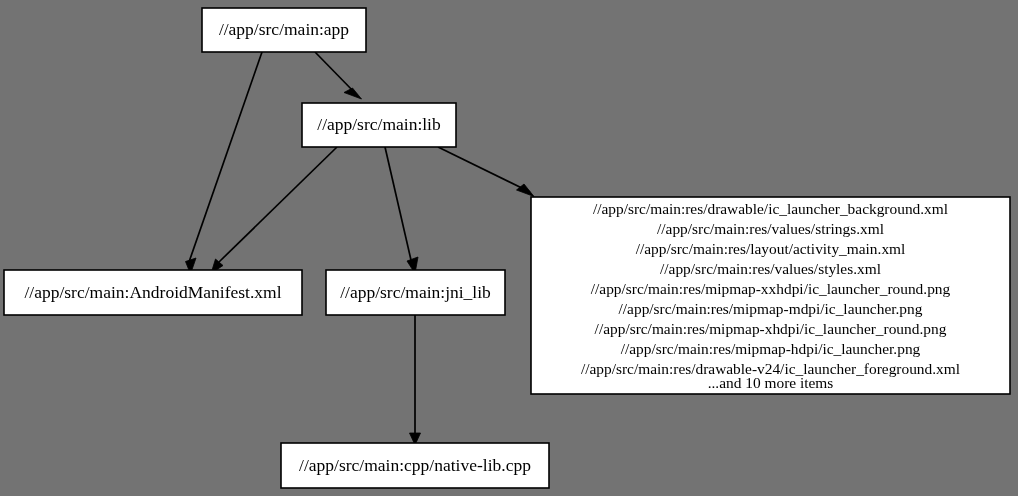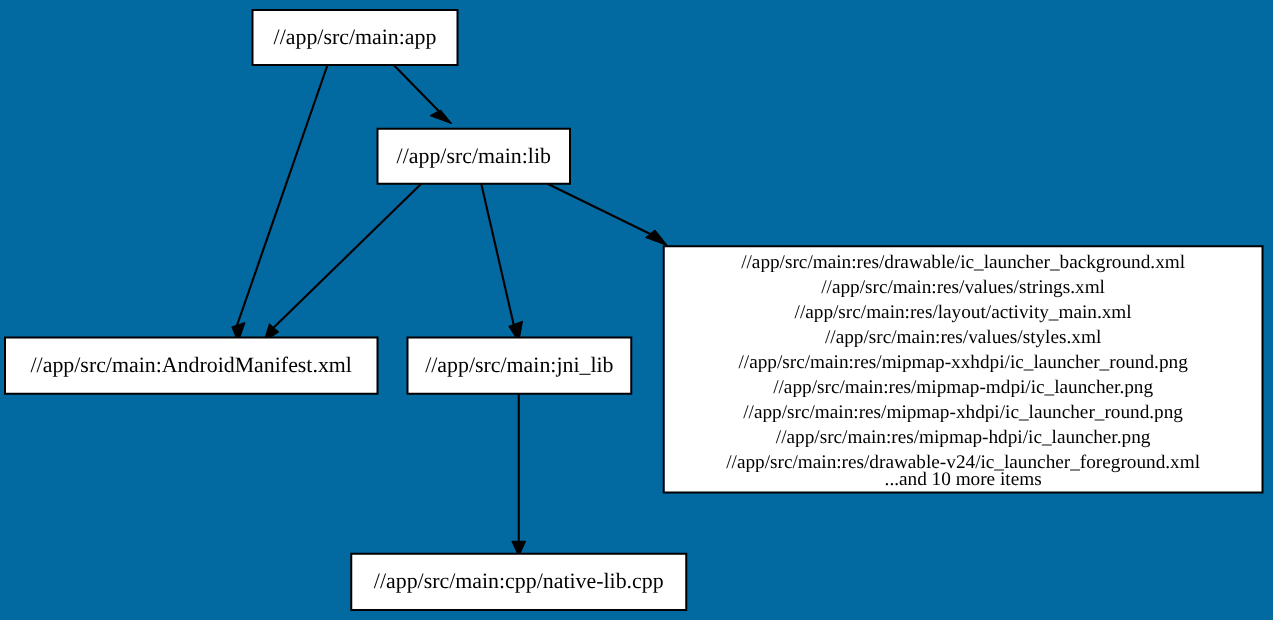--- a/index.html
+++ b/index.html
@@ -10,21 +10,21 @@
   body {
     width: 1018px;
     height: 496px;
     overflow: hidden;
     font-family: "Liberation Serif", "DejaVu Serif", serif;
   }
   #graph-root {
     position: relative;
     width: 1018px;
     height: 496px;
-    background: #0369a1;
+    background: #737373;
   }
   svg.graph-canvas {
     position: absolute;
     top: 0;
     left: 0;
     width: 1018px;
     height: 496px;
     display: block;
   }
   .node-box {

